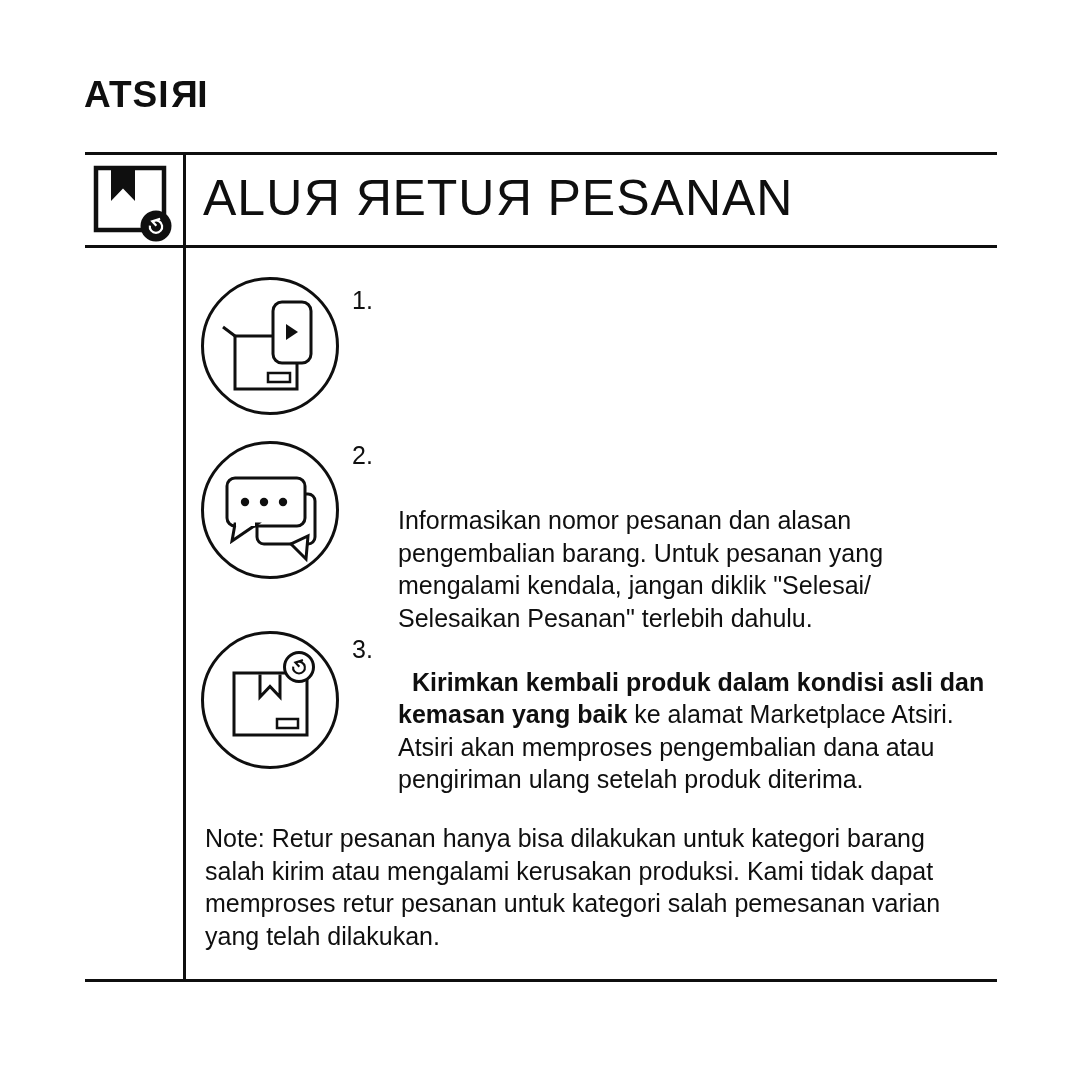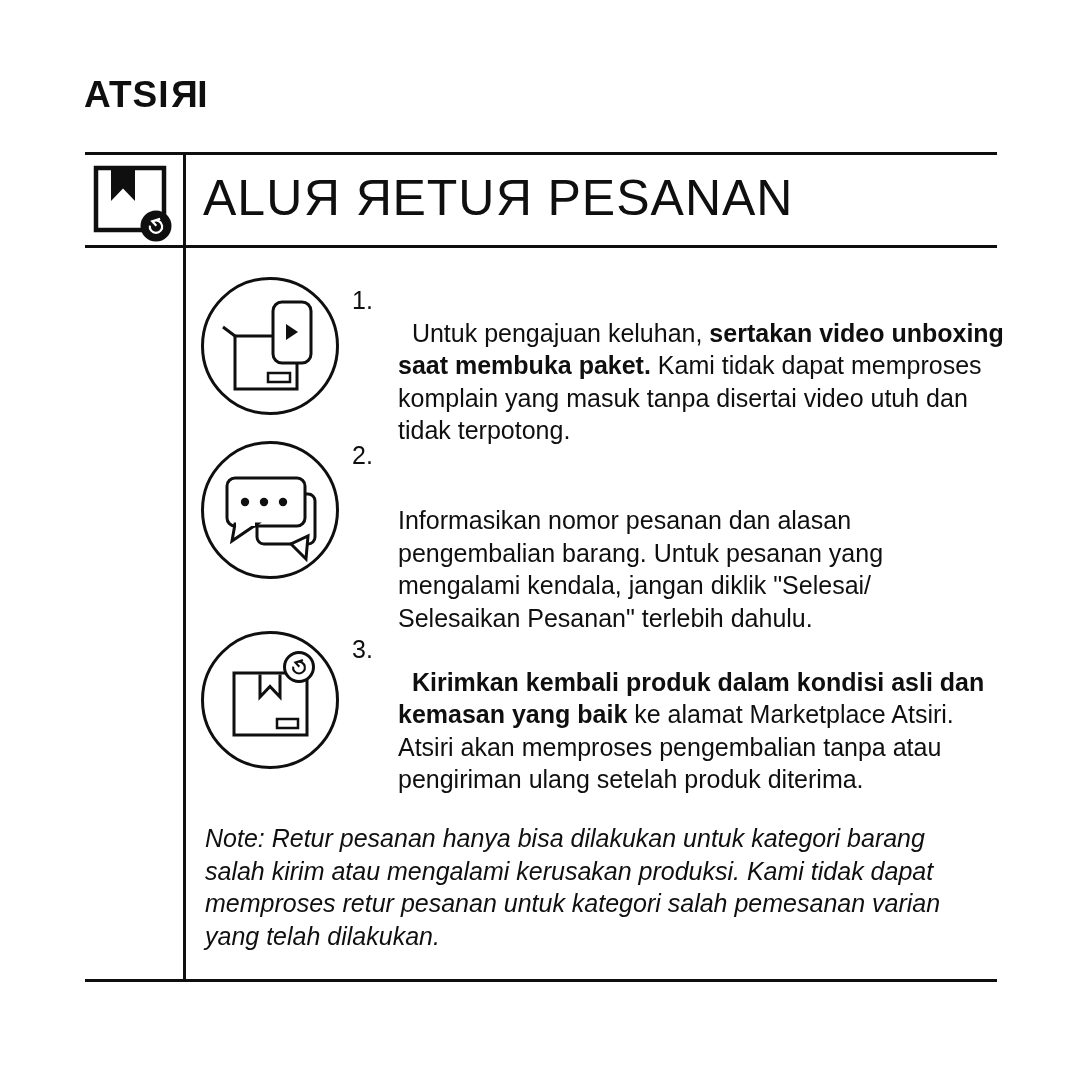--- a/index.html
+++ b/index.html
@@ -53,21 +53,20 @@
   .step-text.s1{top:284px;}
   .step-text.s2{top:439px;}
   .step-text.s3{top:633px;}
   .num{position:absolute; left:0; top:0;}
   .b{font-weight:700;}
 
   .note{
     left:205px; top:822px; width:795px;
     font-size:25px; line-height:32.5px;
     white-space:pre-wrap;
-    font-style:italic;
   }
 
   svg{display:block;}
   .stroke{fill:none; stroke:var(--ink); stroke-width:3;}
   .whitefill{fill:#fff; stroke:var(--ink); stroke-width:3;}
 </style>
 </head>
 <body>
 
 <svg width="0" height="0" style="position:absolute" aria-hidden="true">
@@ -94,24 +93,21 @@
 
 <svg class="abs step-icon s1" width="140" height="140" viewBox="0 0 140 140">
   <circle cx="70" cy="70" r="67.5" class="stroke"></circle>
   <path d="M23 51 L35 60" class="stroke"></path>
   <rect x="35" y="60" width="62" height="53" class="stroke"></rect>
   <rect x="68" y="97" width="22" height="9" fill="#fff" stroke="var(--ink)" stroke-width="2.5"></rect>
   <rect x="73" y="26" width="38" height="61" rx="9" class="whitefill"></rect>
   <path d="M86 48 L98 56 L86 64 Z" fill="var(--ink)"></path>
 </svg>
 <div class="abs step-text s1">
-  <span class="num">1.</span><span><span>Untuk pengajuan keluhan, </span><span class="b">sertakan video unboxing
-saat membuka paket.</span><span> Kami tidak dapat memproses
-komplain yang masuk tanpa disertai video utuh dan
-tidak terpotong.</span></span>
+  <span class="num">1.</span>
 </div>
 
 <svg class="abs step-icon s2" width="140" height="140" viewBox="0 0 140 140">
   <circle cx="70" cy="70" r="67.5" class="stroke"></circle>
   <rect x="57" y="54" width="58" height="50" rx="7" class="stroke"></rect>
   <path d="M91 104 L106 119 L108 96 Z" class="whitefill"></path>
   <rect x="27" y="38" width="78" height="48" rx="8" class="whitefill"></rect>
   <path d="M35 84 L32 101 L57 84 Z" class="whitefill"></path>
   <rect x="36" y="82" width="19" height="4" fill="#fff"></rect>
   <circle cx="45" cy="62" r="4.2" fill="var(--ink)"></circle>
@@ -130,20 +126,20 @@
   <circle cx="70" cy="70" r="67.5" class="stroke"></circle>
   <rect x="34" y="43" width="73" height="62" class="stroke"></rect>
   <path d="M60 44.5 V67 L70 56.5 L80 67 V44.5" class="stroke"></path>
   <rect x="77" y="89" width="21" height="9" fill="#fff" stroke="var(--ink)" stroke-width="2.5"></rect>
   <circle cx="99" cy="37" r="14.5" class="whitefill"></circle>
   <use href="#swirl-mark" x="88.5" y="26.5" width="21" height="21" style="color:var(--ink)"></use>
 </svg>
 <div class="abs step-text s3">
   <span class="num">3.</span><span><span class="b">Kirimkan kembali produk dalam kondisi asli dan
 kemasan yang baik</span><span> ke alamat Marketplace Atsiri.
-Atsiri akan memproses pengembalian tanpa atau
+Atsiri akan memproses pengembalian dana atau
 pengiriman ulang setelah produk diterima.</span></span>
 </div>
 
 <div class="abs note">Note: Retur pesanan hanya bisa dilakukan untuk kategori barang
 salah kirim atau mengalami kerusakan produksi. Kami tidak dapat
 memproses retur pesanan untuk kategori salah pemesanan varian
 yang telah dilakukan.</div>
 
 </body></html>

